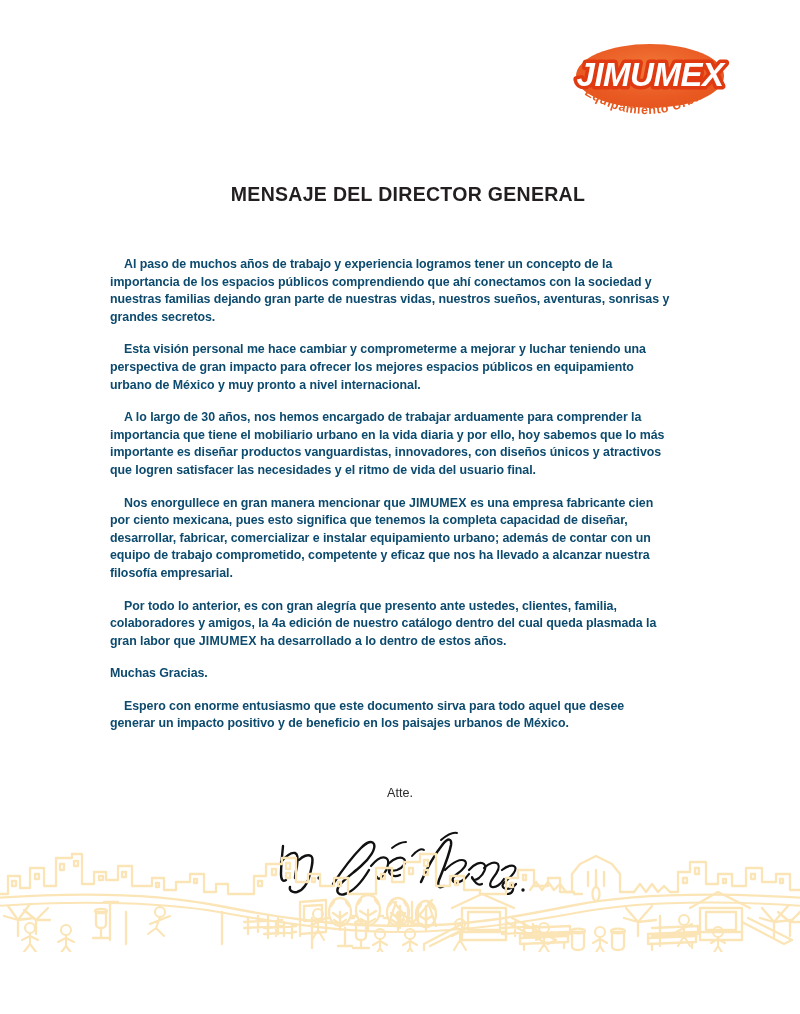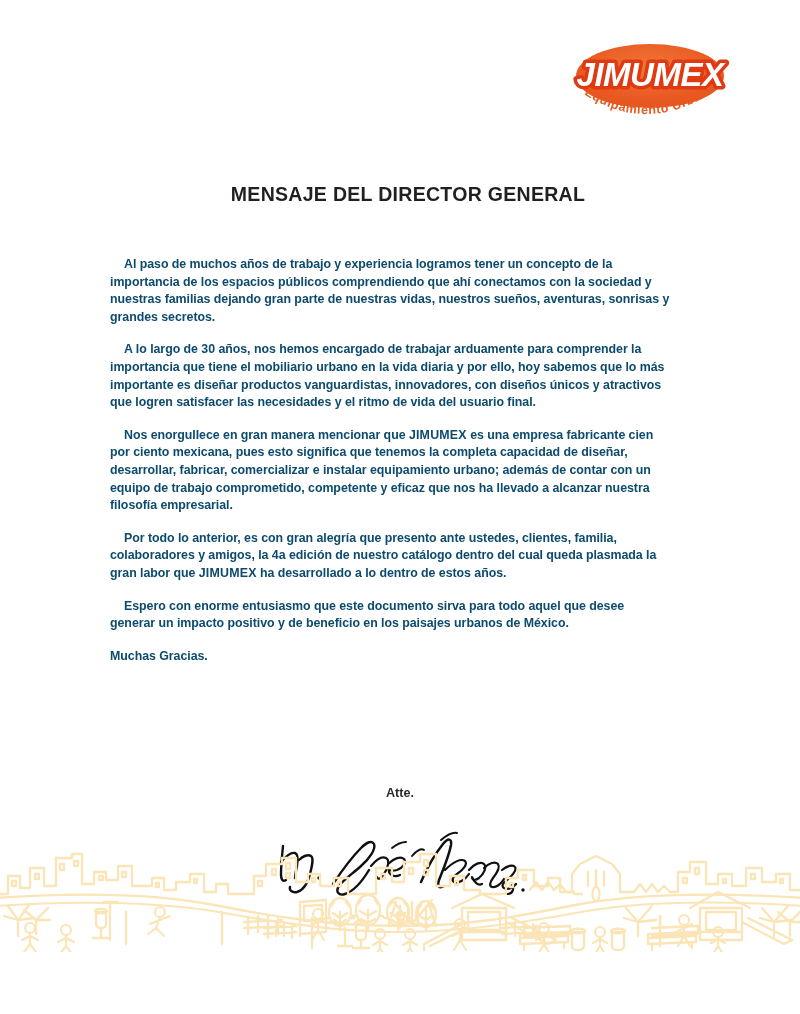--- a/index.html
+++ b/index.html
@@ -67,21 +67,21 @@
   }
 
   
   .signoff {
     position: absolute;
     top: 786px;
     left: 0;
     width: 800px;
     text-align: center;
     font-size: 12.6px;
-    font-weight: 700;
+    font-weight: 400;
     color: #2b2b2b;
   }
   .signature {
     position: absolute;
     top: 818px;
     left: 255px;
     width: 290px;
     height: 80px;
   }
   .signature svg { display: block; width: 290px; height: 80px; }
@@ -123,30 +123,31 @@
       </text>
     </svg>
   </div>
 
   <div class="doc-title">MENSAJE DEL DIRECTOR GENERAL</div>
 
   <div class="letter-body">
 
     <p class="para">Al paso de muchos años de trabajo y experiencia logramos tener un concepto de la importancia de los espacios públicos comprendiendo que ahí conectamos con la sociedad y nuestras familias dejando gran parte de nuestras vidas, nuestros sueños, aventuras, sonrisas y grandes secretos.</p>
 
+    <p class="para">Esta visión personal me hace cambiar y comprometerme a mejorar y luchar teniendo una perspectiva de gran impacto para ofrecer los mejores espacios públicos en equipamiento urbano de México y muy pronto a nivel internacional.</p>
 
     <p class="para">A lo largo de 30 años, nos hemos encargado de trabajar arduamente para comprender la importancia que tiene el mobiliario urbano en la vida diaria y por ello, hoy sabemos que lo más importante es diseñar productos vanguardistas, innovadores, con diseños únicos y atractivos que logren satisfacer las necesidades y el ritmo de vida del usuario final.</p>
 
     <p class="para"><span>Nos enorgullece en gran manera mencionar que </span><span class="brand">JIMUMEX</span><span> es una empresa fabricante cien por ciento mexicana, pues esto significa que tenemos la completa capacidad de diseñar, desarrollar, fabricar, comercializar e instalar equipamiento urbano; además de contar con un equipo de trabajo comprometido, competente y eficaz que nos ha llevado a alcanzar nuestra filosofía empresarial.</span></p>
 
     <p class="para"><span>Por todo lo anterior, es con gran alegría que presento ante ustedes, clientes, familia, colaboradores y amigos, la 4a edición de nuestro catálogo dentro del cual queda plasmada la gran labor que </span><span class="brand">JIMUMEX</span><span> ha desarrollado a lo dentro de estos años.</span></p>
 
+    <p class="para no-indent">Muchas Gracias.</p>
+
     <p class="para">Espero con enorme entusiasmo que este documento sirva para todo aquel que desee generar un impacto positivo y de beneficio en los paisajes urbanos de México.</p>
-
-    <p class="para no-indent">Muchas Gracias.</p>
   </div>
 
   <div class="signoff">Atte.</div>
 
   <div class="signature" title="Ing. José Vázquez">
     <svg viewBox="0 0 290 80" xmlns="http://www.w3.org/2000/svg">
       <g fill="none" stroke="#111111" stroke-linecap="round" stroke-linejoin="round">
 
         <path d="M28 28 C27 38 26 48 26 56 C26 62 28 64 31 62" stroke-width="2.4"></path>
         <path d="M26 44 C31 38 36 34 40 35 C43 36 43 42 42 48 C41 53 40 57 40 60" stroke-width="2.4"></path>

